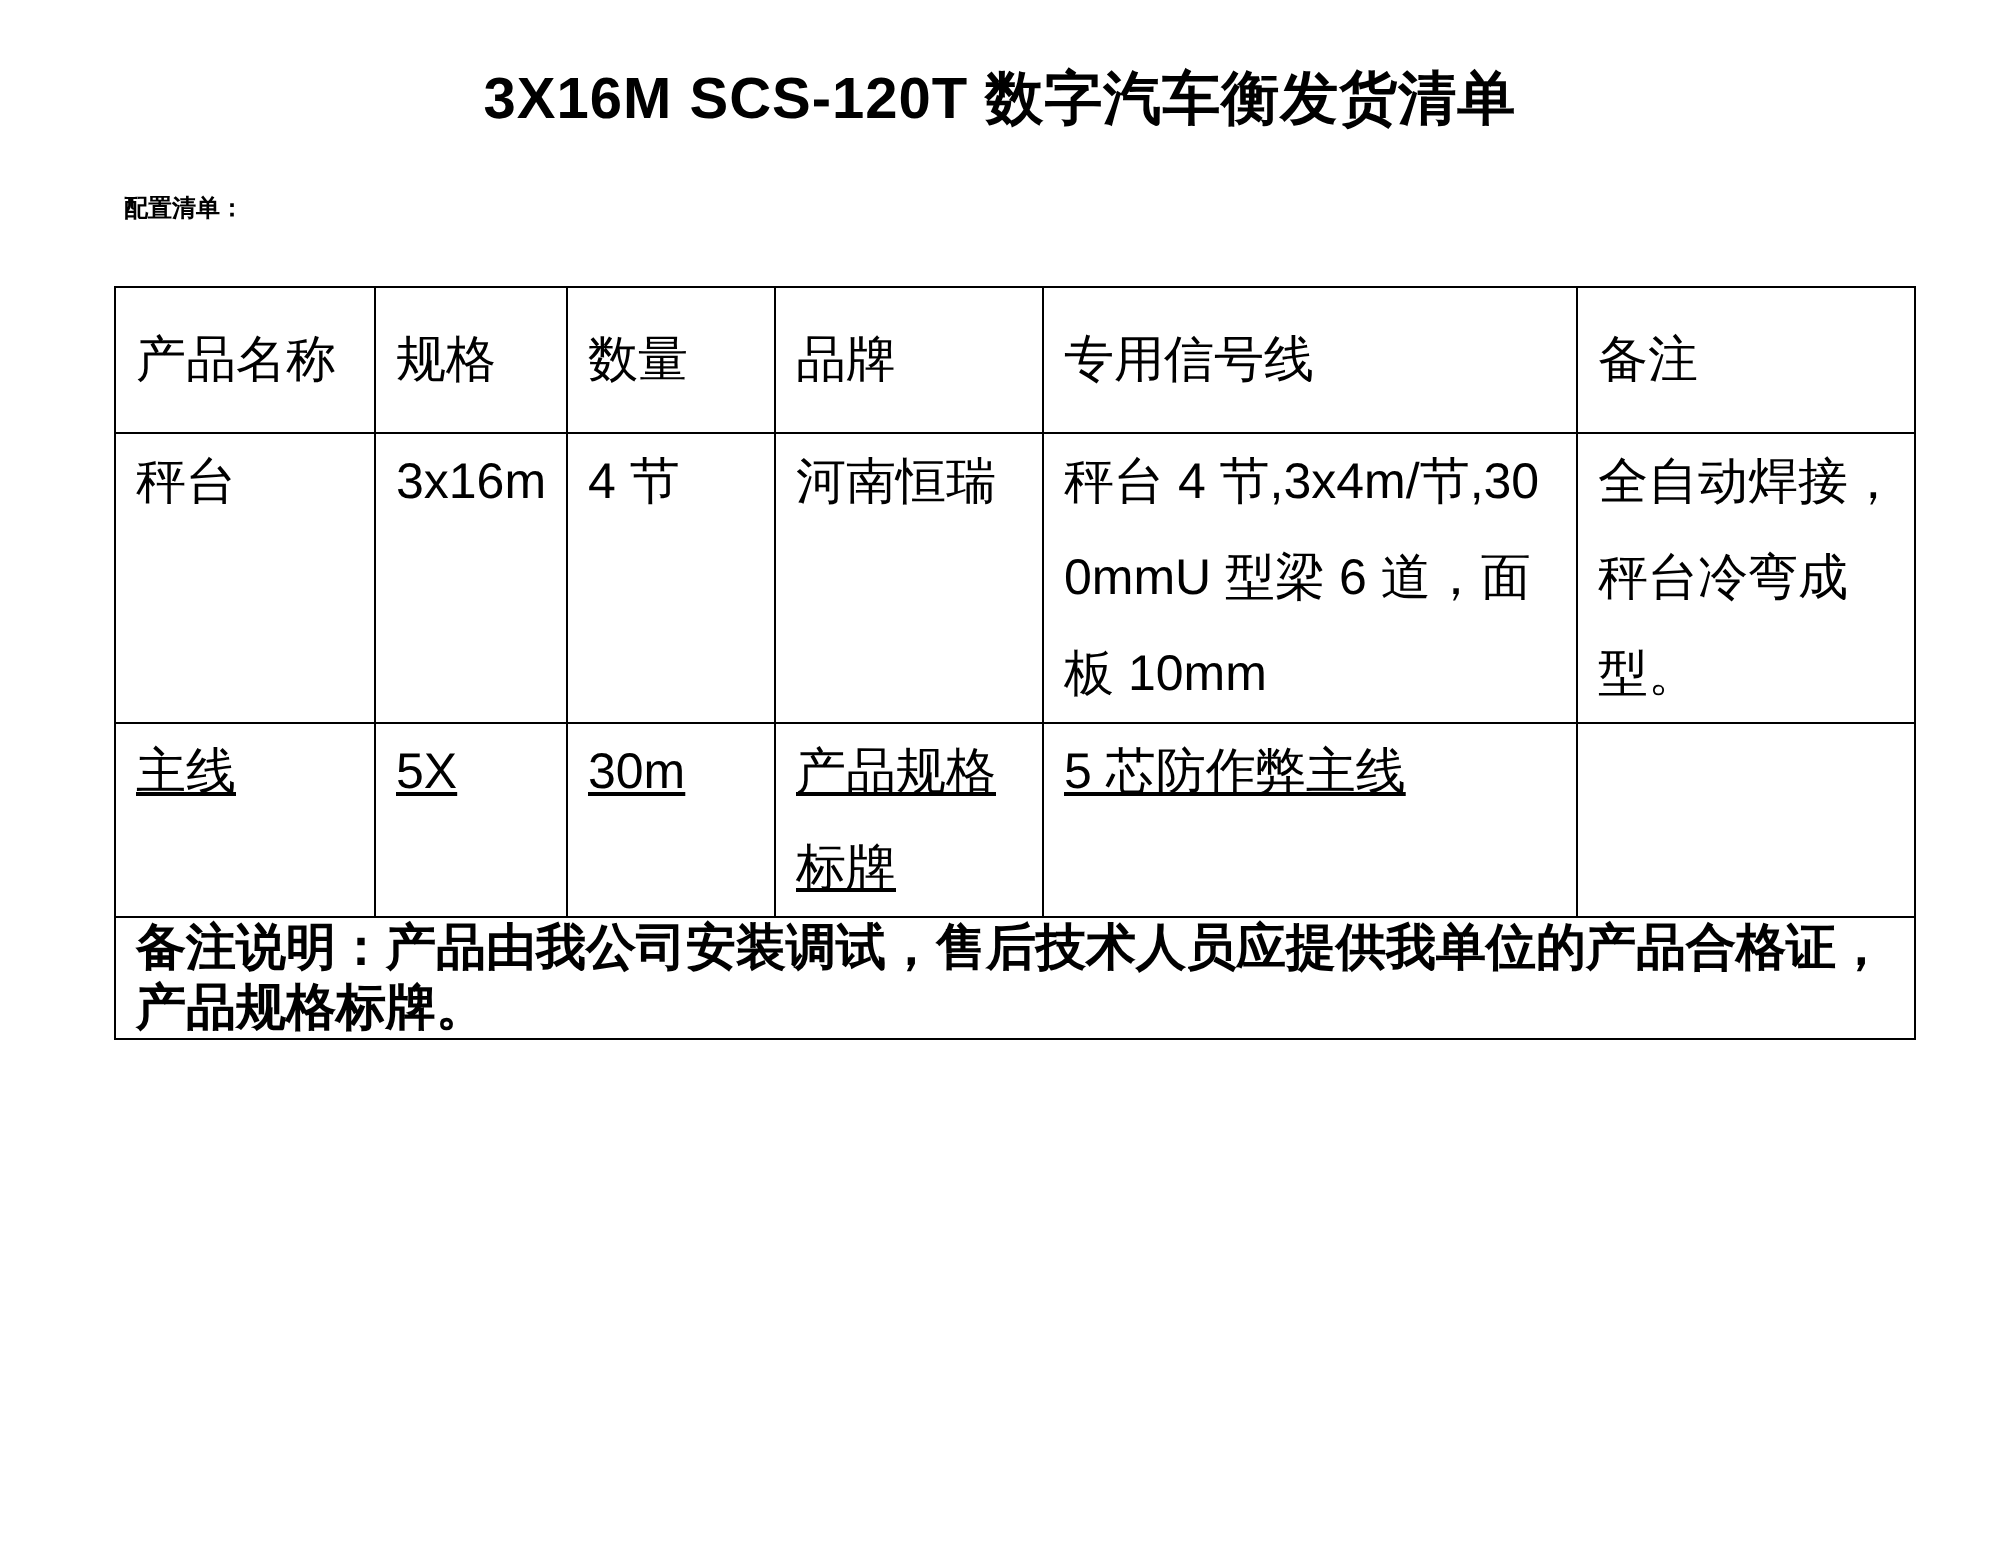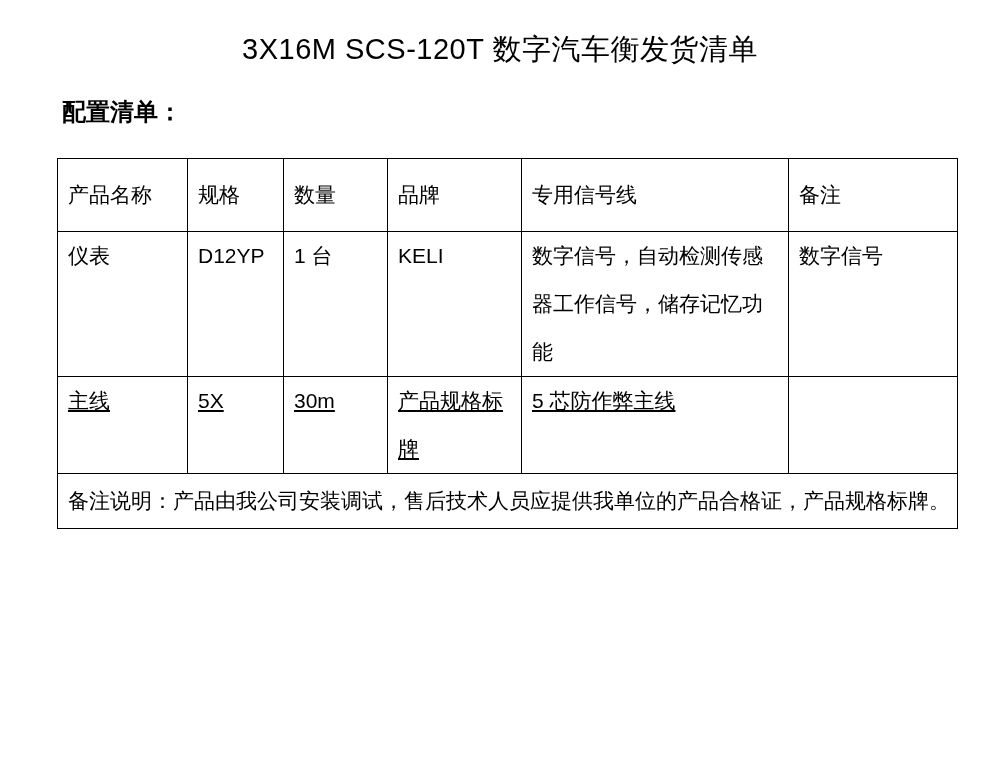--- a/index.html
+++ b/index.html
@@ -16,59 +16,59 @@
   }
   .page {
     position: relative;
     width: 1000px;
     height: 784px;
   }
   .title {
     margin: 30px 0 0 0;
     text-align: center;
     font-size: 29px;
-    font-weight: normal;
+    font-weight: bold;
     letter-spacing: 0.5px;
   }
   .subtitle {
     margin: 26px 0 0 62px;
-    font-size: 24px;
+    font-size: 12px;
     font-weight: bold;
   }
   table.spec-table {
     margin: 30px 0 0 57px;
     width: 900px;
     border-collapse: collapse;
     table-layout: fixed;
   }
   .spec-table th,
   .spec-table td {
     border: 1.5px solid #000000;
-    font-size: 21px;
+    font-size: 25px;
     font-weight: normal;
     text-align: left;
     vertical-align: top;
     padding: 0 6px 0 10px;
     line-height: 48px;
     overflow: hidden;
     word-break: break-all;
   }
   .spec-table th {
     vertical-align: middle;
     height: 72px;
   }
   tr.r1 td { height: 94px; }
   tr.r2 td { height: 93px; }
   tr.r3 td { height: 91px; }
   tr.r4 td { height: 49px; }
   tr.r5 td { height: 46px; }
   tr.r6 td { height: 46px; text-decoration: underline; }
   tr.note-row td {
     height: 54px;
-    font-weight: normal;
+    font-weight: bold;
     vertical-align: middle;
     line-height: 30px;
   }
 </style>
 </head>
 <body>
 
 <div class="page">
 
   <h1 class="title">3X16M SCS-120T 数字汽车衡发货清单</h1>
@@ -87,30 +87,30 @@
     <tbody>
       <tr class="header-row">
         <th>产品名称</th>
         <th>规格</th>
         <th>数量</th>
         <th>品牌</th>
         <th>专用信号线</th>
         <th>备注</th>
       </tr>
 
+      <tr class="r1">
+        <td>秤台</td>
+        <td>3x16m</td>
+        <td>4 节</td>
+        <td>河南恒瑞</td>
+        <td>秤台 4 节,3x4m/节,300mmU 型梁 6 道，面板 10mm</td>
+        <td>全自动焊接，秤台冷弯成型。</td>
+      </tr>
 
 
-      <tr class="r3">
-        <td>仪表</td>
-        <td>D12YP</td>
-        <td>1 台</td>
-        <td>KELI</td>
-        <td>数字信号，自动检测传感器工作信号，储存记忆功能</td>
-        <td>数字信号</td>
-      </tr>
 
 
 
       <tr class="r6">
         <td>主线</td>
         <td>5X</td>
         <td>30m</td>
         <td>产品规格标牌</td>
         <td>5 芯防作弊主线</td>
         <td></td>

